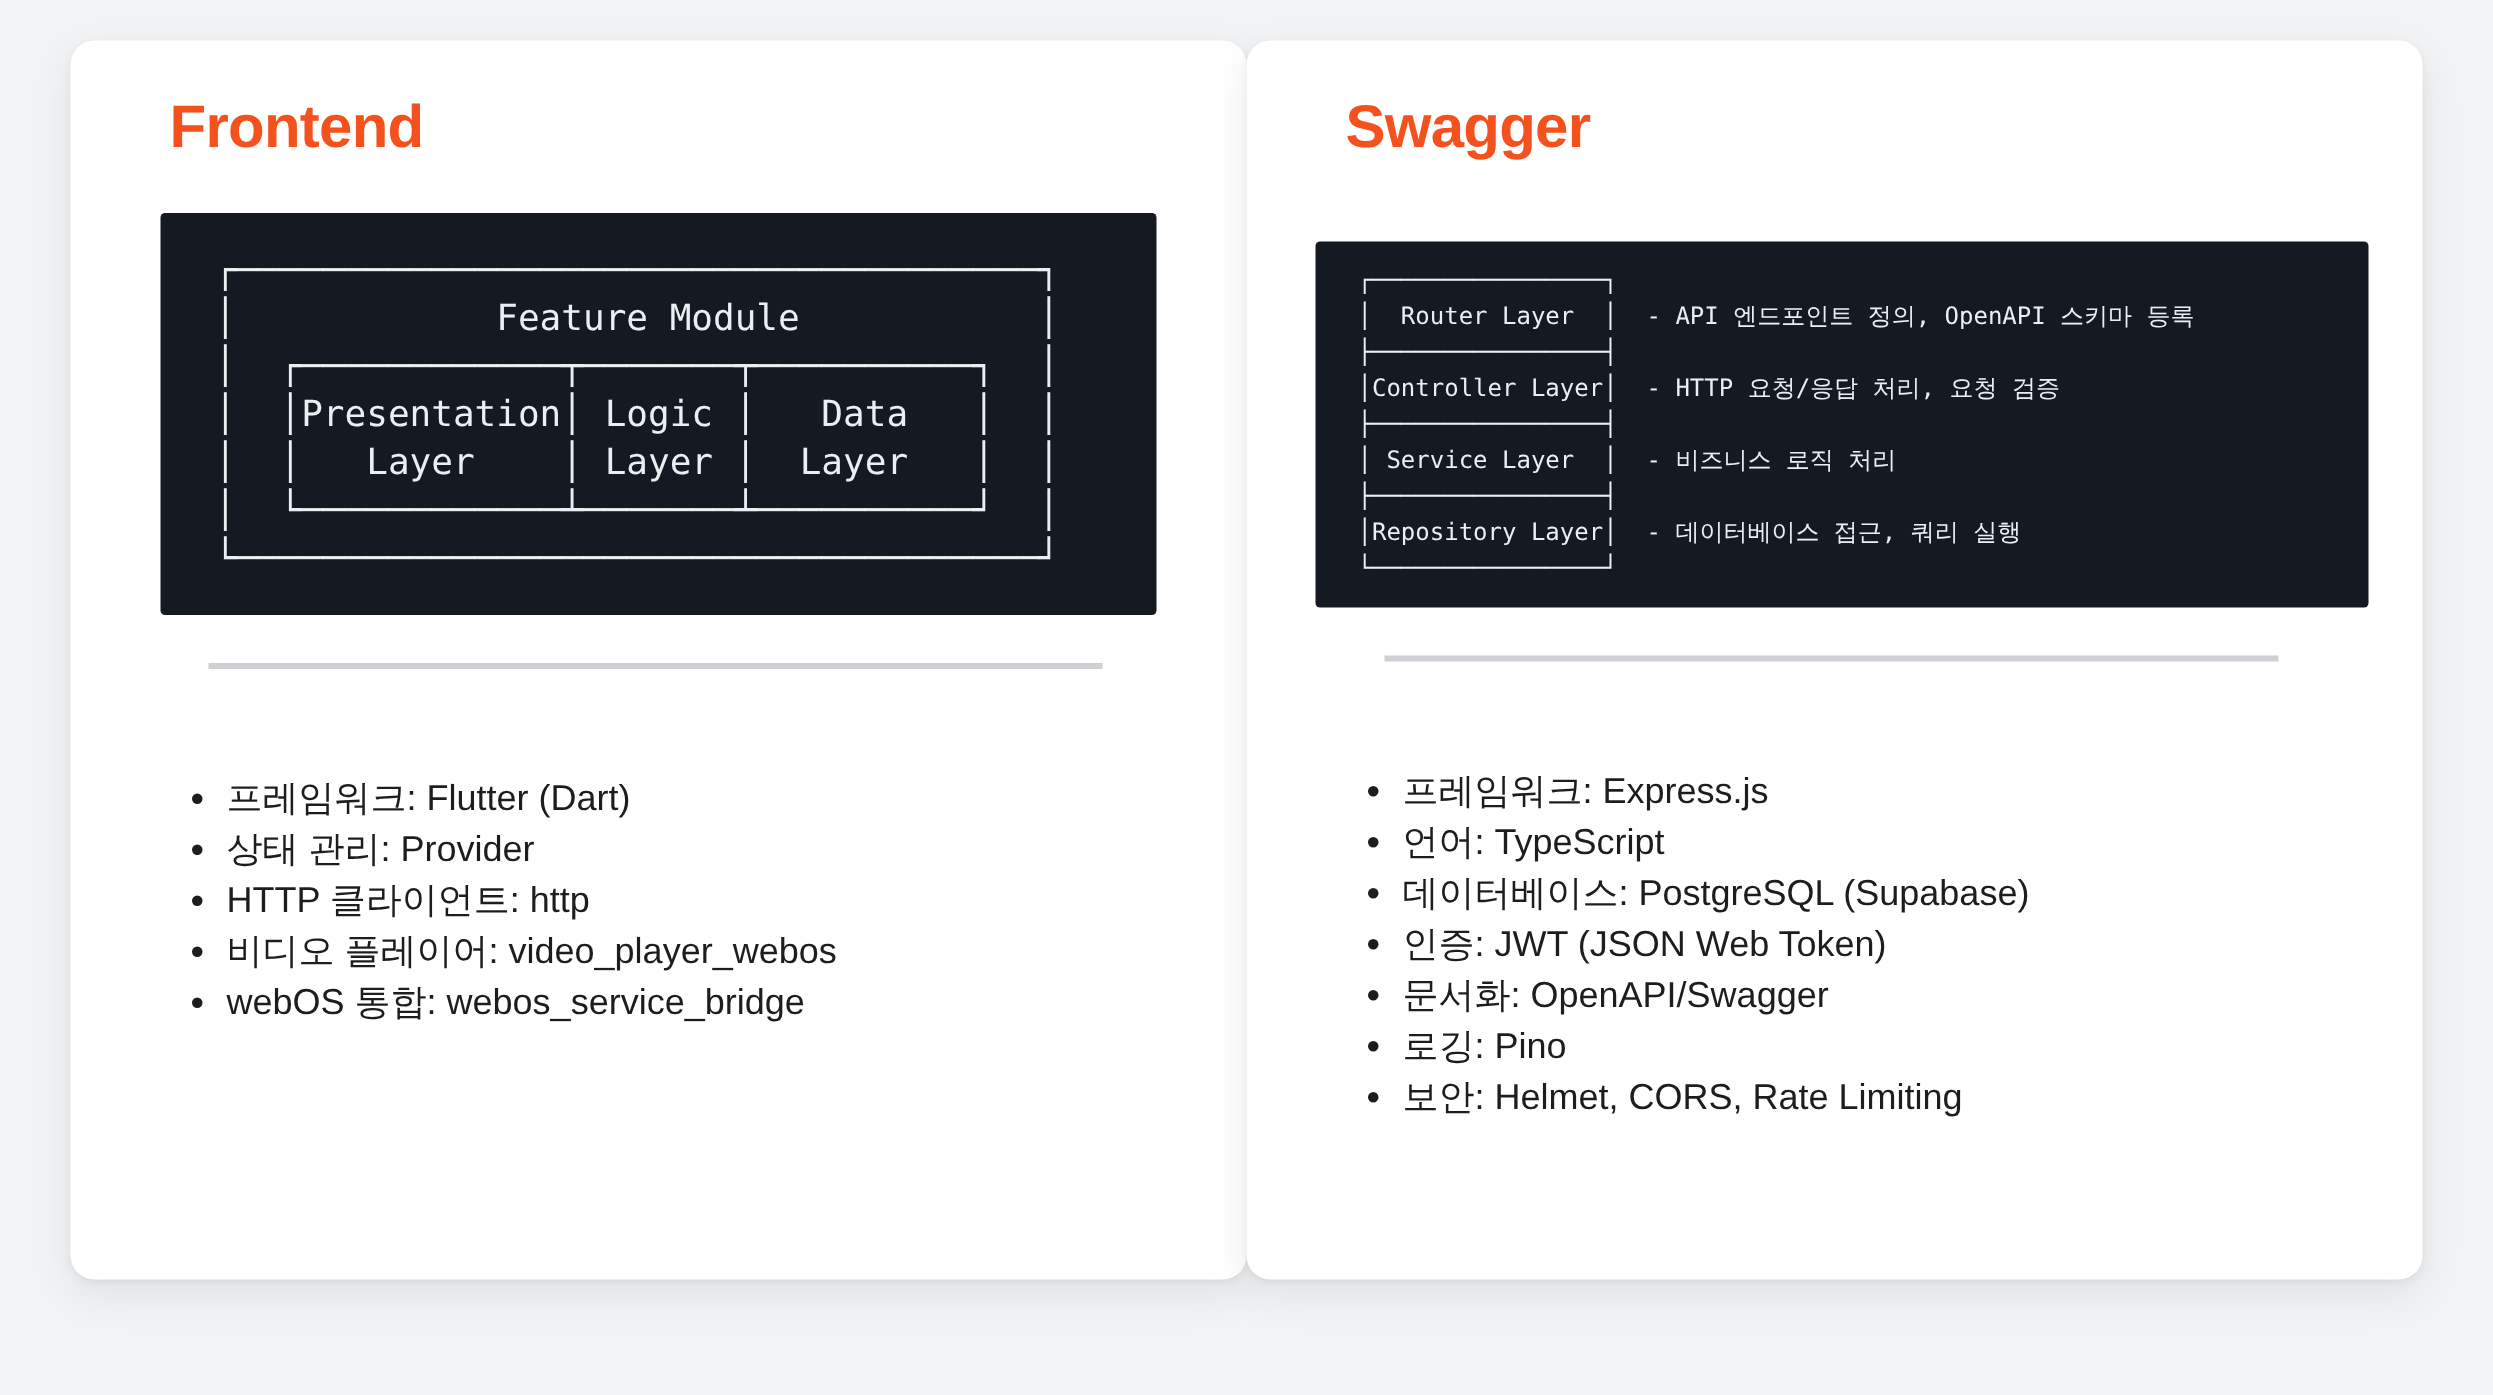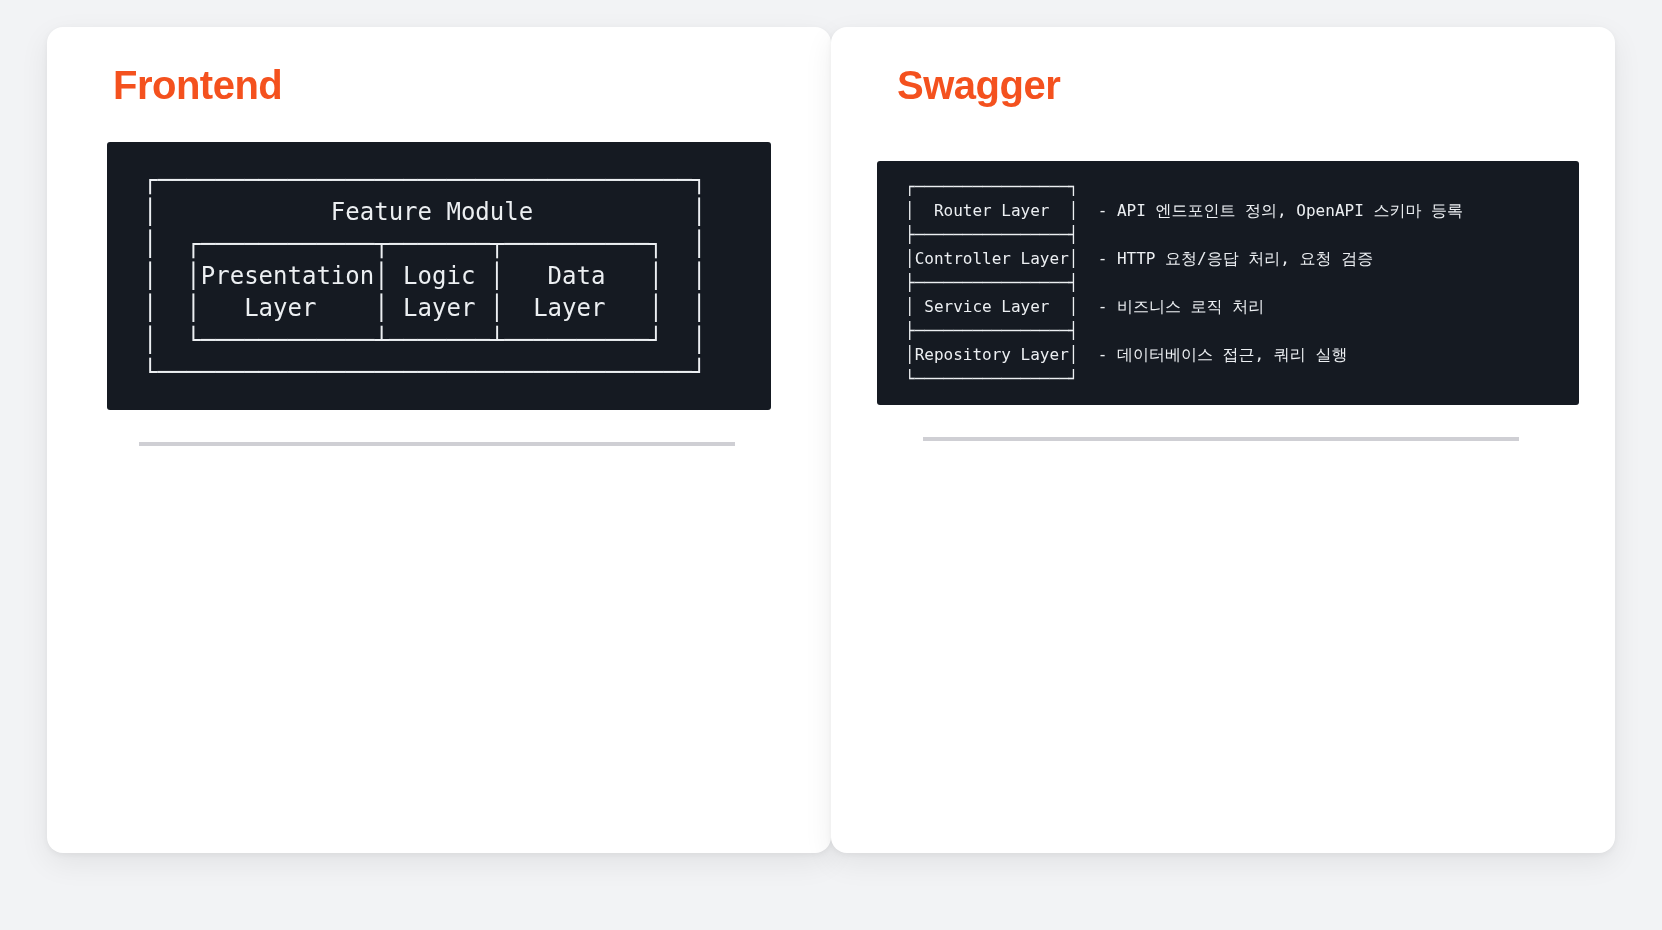--- a/index.html
+++ b/index.html
@@ -73,29 +73,45 @@
   <section class="card frontend">
     <h1 class="card-title">Frontend</h1>
     <pre class="code">┌─────────────────────────────────────┐
 │            Feature Module           │
 │  ┌────────────┬───────┬──────────┐  │
 │  │Presentation│ Logic │   Data   │  │
 │  │   Layer    │ Layer │  Layer   │  │
 │  └────────────┴───────┴──────────┘  │
 └─────────────────────────────────────┘</pre>
     <hr class="rule">
+    <ul class="tech-list">
+        <li>프레임워크: Flutter (Dart)</li>
+        <li>상태 관리: Provider</li>
+        <li>HTTP 클라이언트: http</li>
+        <li>비디오 플레이어: video_player_webos</li>
+        <li>webOS 통합: webos_service_bridge</li>
+      </ul>
   </section>
 
   <section class="card backend">
     <h1 class="card-title">Swagger</h1>
     <pre class="code">┌────────────────┐
 │  Router Layer  │  - API 엔드포인트 정의, OpenAPI 스키마 등록
 ├────────────────┤
 │Controller Layer│  - HTTP 요청/응답 처리, 요청 검증
 ├────────────────┤
 │ Service Layer  │  - 비즈니스 로직 처리
 ├────────────────┤
 │Repository Layer│  - 데이터베이스 접근, 쿼리 실행
 └────────────────┘</pre>
     <hr class="rule">
+    <ul class="tech-list">
+        <li>프레임워크: Express.js</li>
+        <li>언어: TypeScript</li>
+        <li>데이터베이스: PostgreSQL (Supabase)</li>
+        <li>인증: JWT (JSON Web Token)</li>
+        <li>문서화: OpenAPI/Swagger</li>
+        <li>로깅: Pino</li>
+        <li>보안: Helmet, CORS, Rate Limiting</li>
+      </ul>
   </section>
 
 </div>
 
 </body></html>

